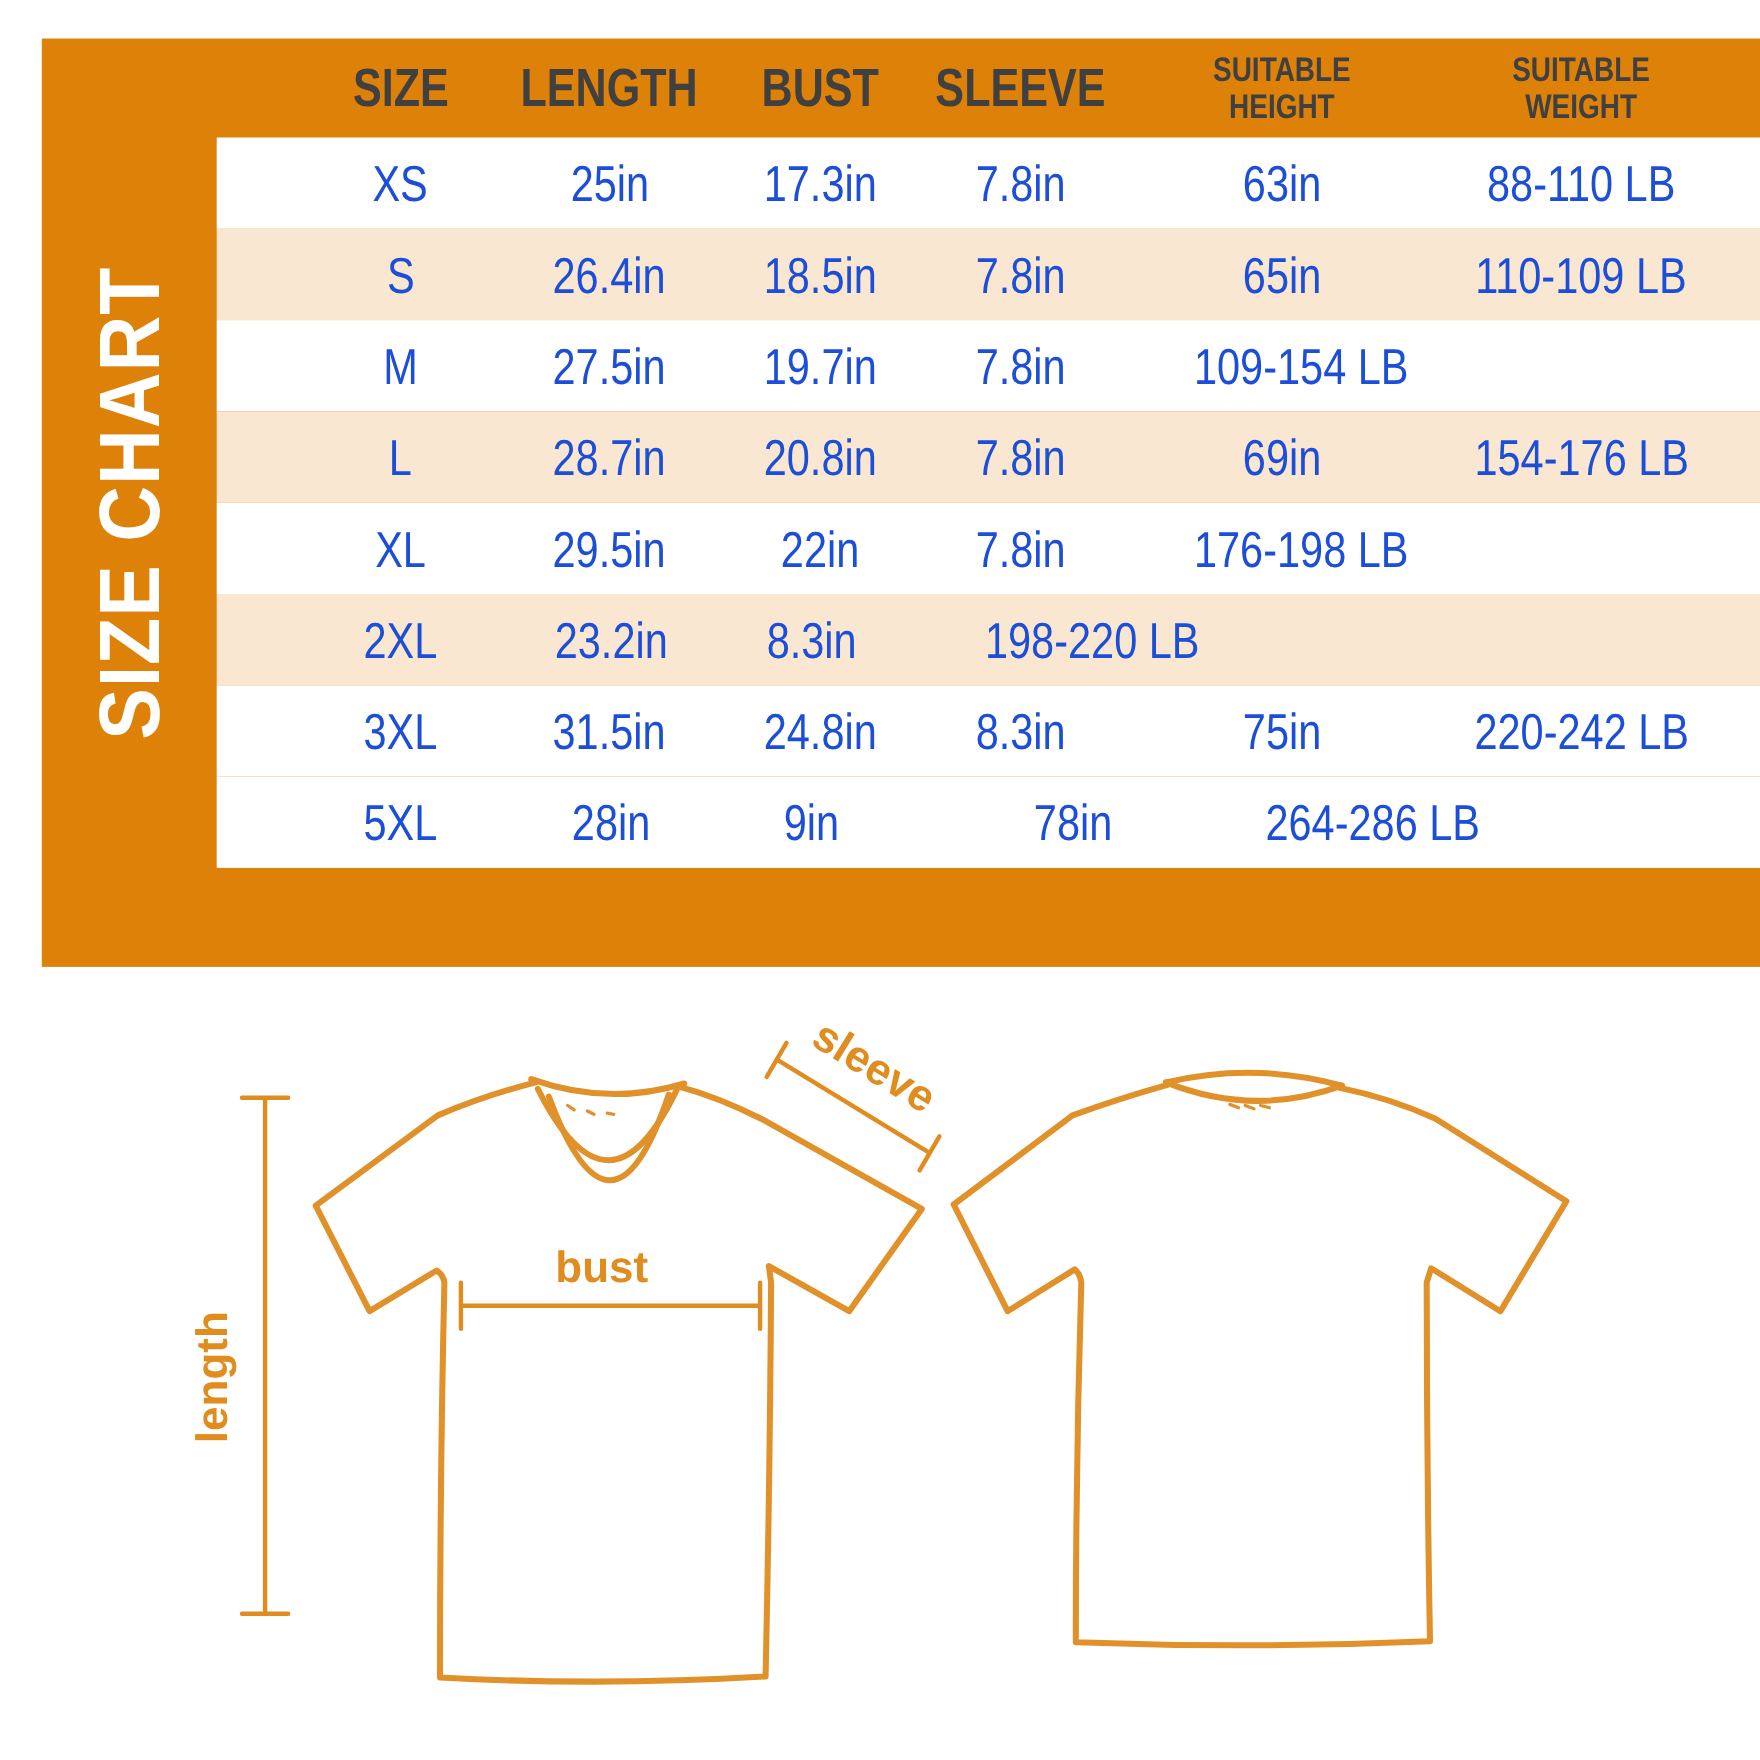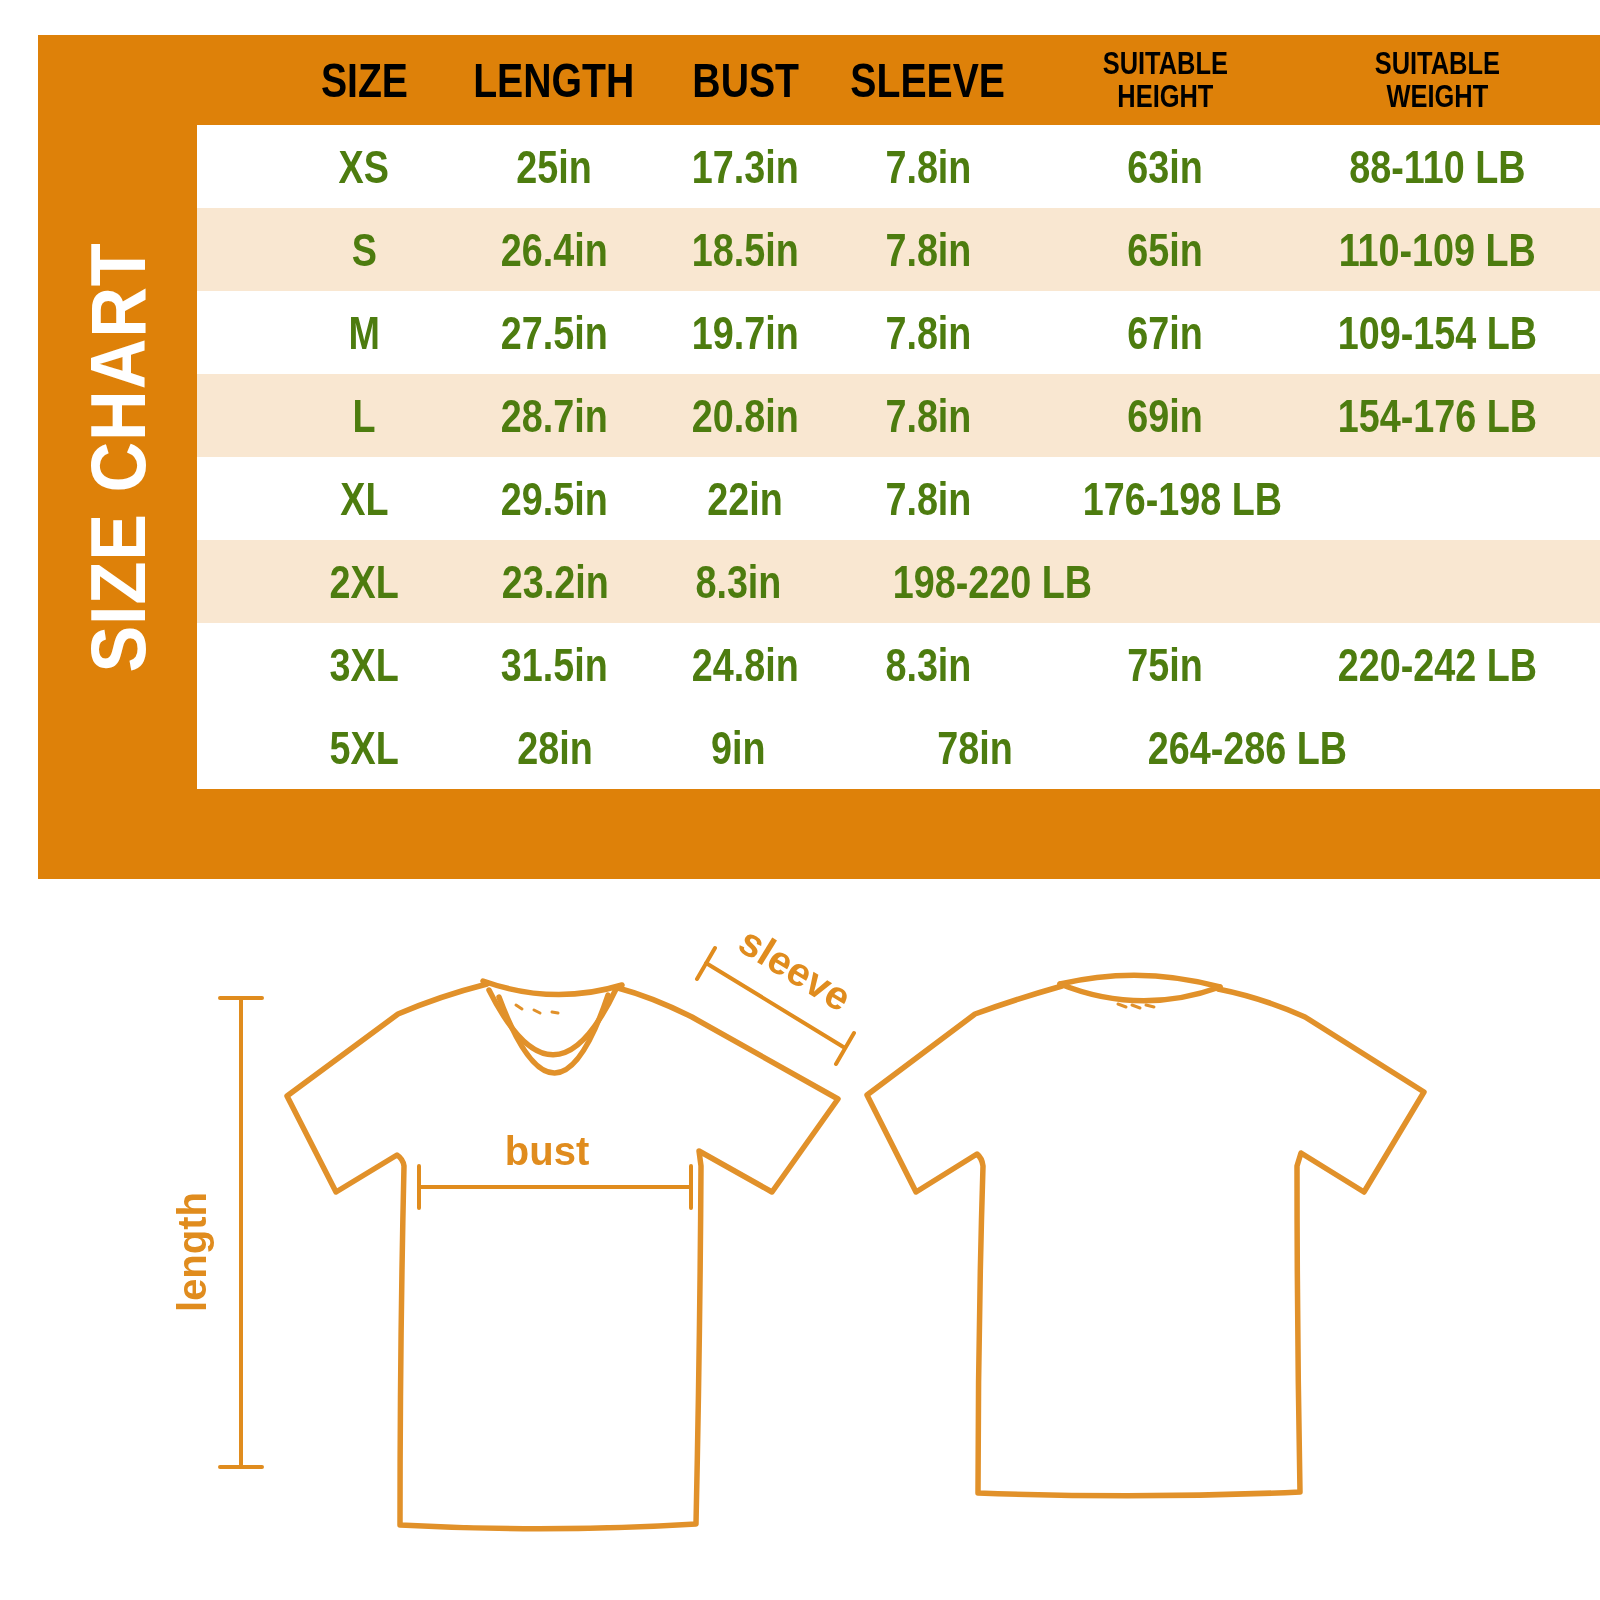--- a/index.html
+++ b/index.html
@@ -16,35 +16,35 @@
     position:absolute;left:0;top:0;width:159px;height:844px;
     display:flex;align-items:center;justify-content:center;
   }
   .title{
     transform:rotate(-90deg) scaleX(0.9);transform-origin:center;
     white-space:nowrap;color:#ffffff;font-weight:bold;font-size:78px;
     letter-spacing:1px;
   }
   .header{
     position:absolute;left:159px;top:0;width:1403px;height:90px;
-    display:flex;color:#000000;font-weight:bold;
+    display:flex;color:#404040;font-weight:bold;
   }
   .hcell,.cell{
     display:flex;align-items:center;justify-content:center;
     box-sizing:border-box;height:100%;text-align:center;
   }
   .one{display:inline-block;transform:scaleX(0.8);white-space:nowrap;font-size:49px;}
   .two{display:inline-block;transform:scaleX(0.82);white-space:nowrap;font-size:31px;line-height:1.07;text-align:center;}
   .rows{
     position:absolute;left:159px;top:90px;width:1403px;height:747px;
   }
   .row{display:flex;height:83px;}
   .row.base{background:#ffffff;}
   .row.alt{background:#F9E7D1;}
-  .cell{color:#4d7c0f;font-weight:bold;}
+  .cell{color:#1d4ed8;font-weight:normal;}
   .t{display:inline-block;transform:scaleX(0.82);white-space:nowrap;font-size:46px;}
   .c0{width:262px;padding-left:72px;}
   .c1{width:190px;}
   .c2{width:187px;padding-left:6px;}
   .c3{width:210px;padding-right:26px;}
   .c4{width:255px;padding-right:16px;}
   .c5{width:299px;padding-right:26px;}
   
   .diagram{position:absolute;left:0;top:880px;width:1600px;height:720px;}
   .shirt{fill:none;stroke:#E1912A;stroke-width:5.5;stroke-linecap:round;stroke-linejoin:round;}
@@ -128,23 +128,20 @@
         </div>
       <div class="cell c1">
           <span class="t">27.5in</span>
         </div>
       <div class="cell c2">
           <span class="t">19.7in</span>
         </div>
       <div class="cell c3">
           <span class="t">7.8in</span>
         </div>
-      <div class="cell c4">
-          <span class="t">67in</span>
-        </div>
       <div class="cell c5">
           <span class="t">109-154 LB</span>
         </div>
     </div>
     <div class="row alt">
       <div class="cell c0">
           <span class="t">L</span>
         </div>
       <div class="cell c1">
           <span class="t">28.7in</span>

